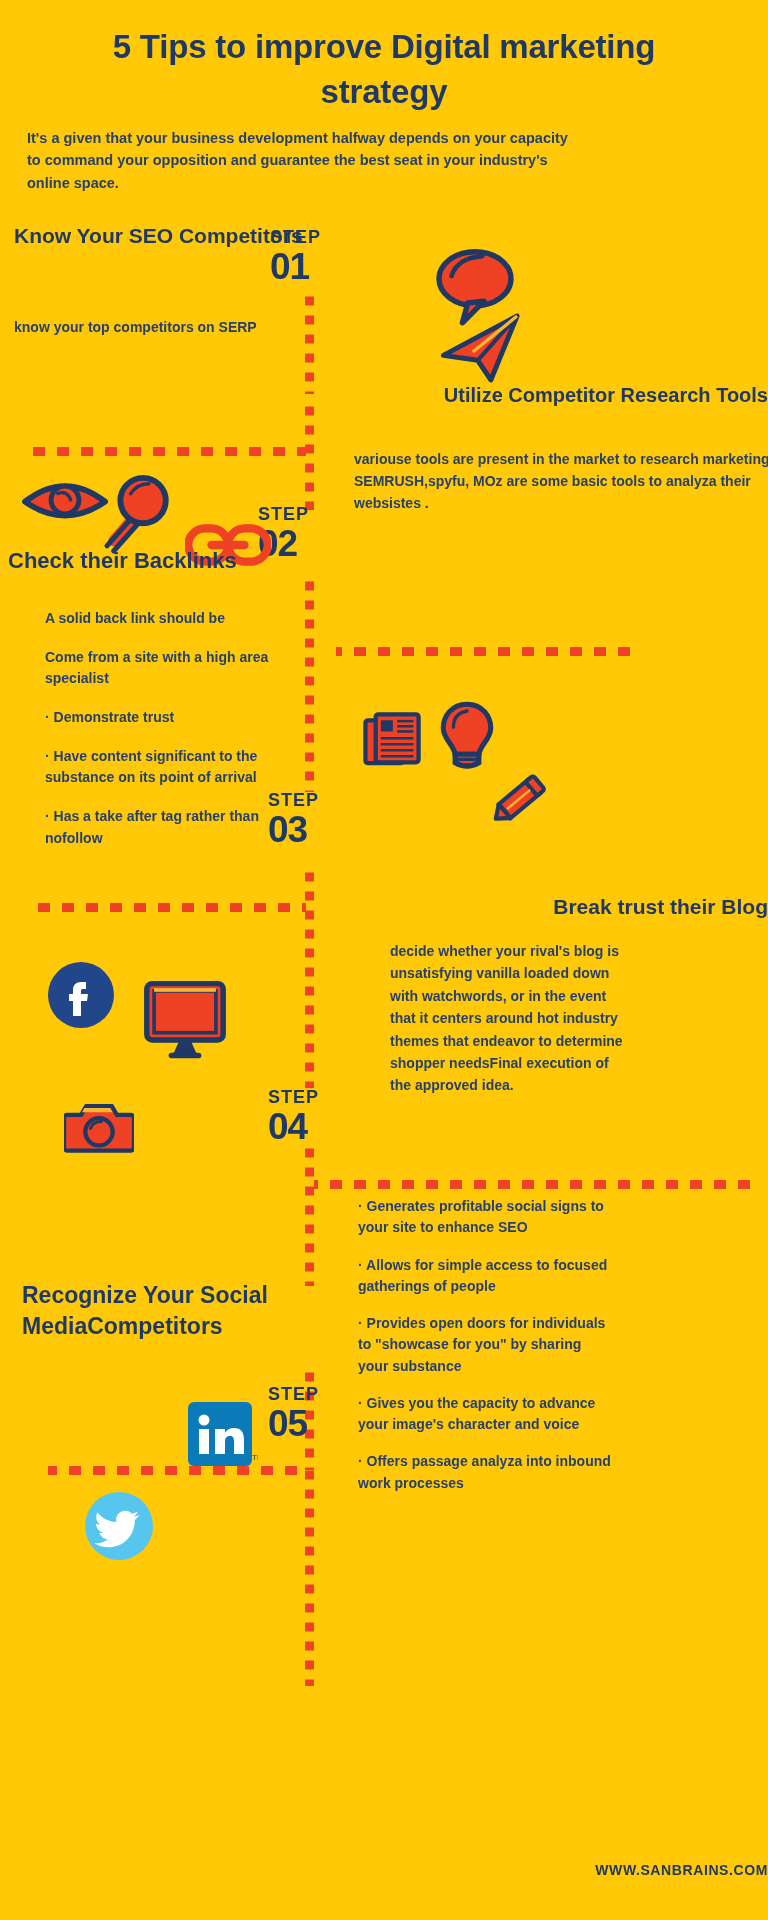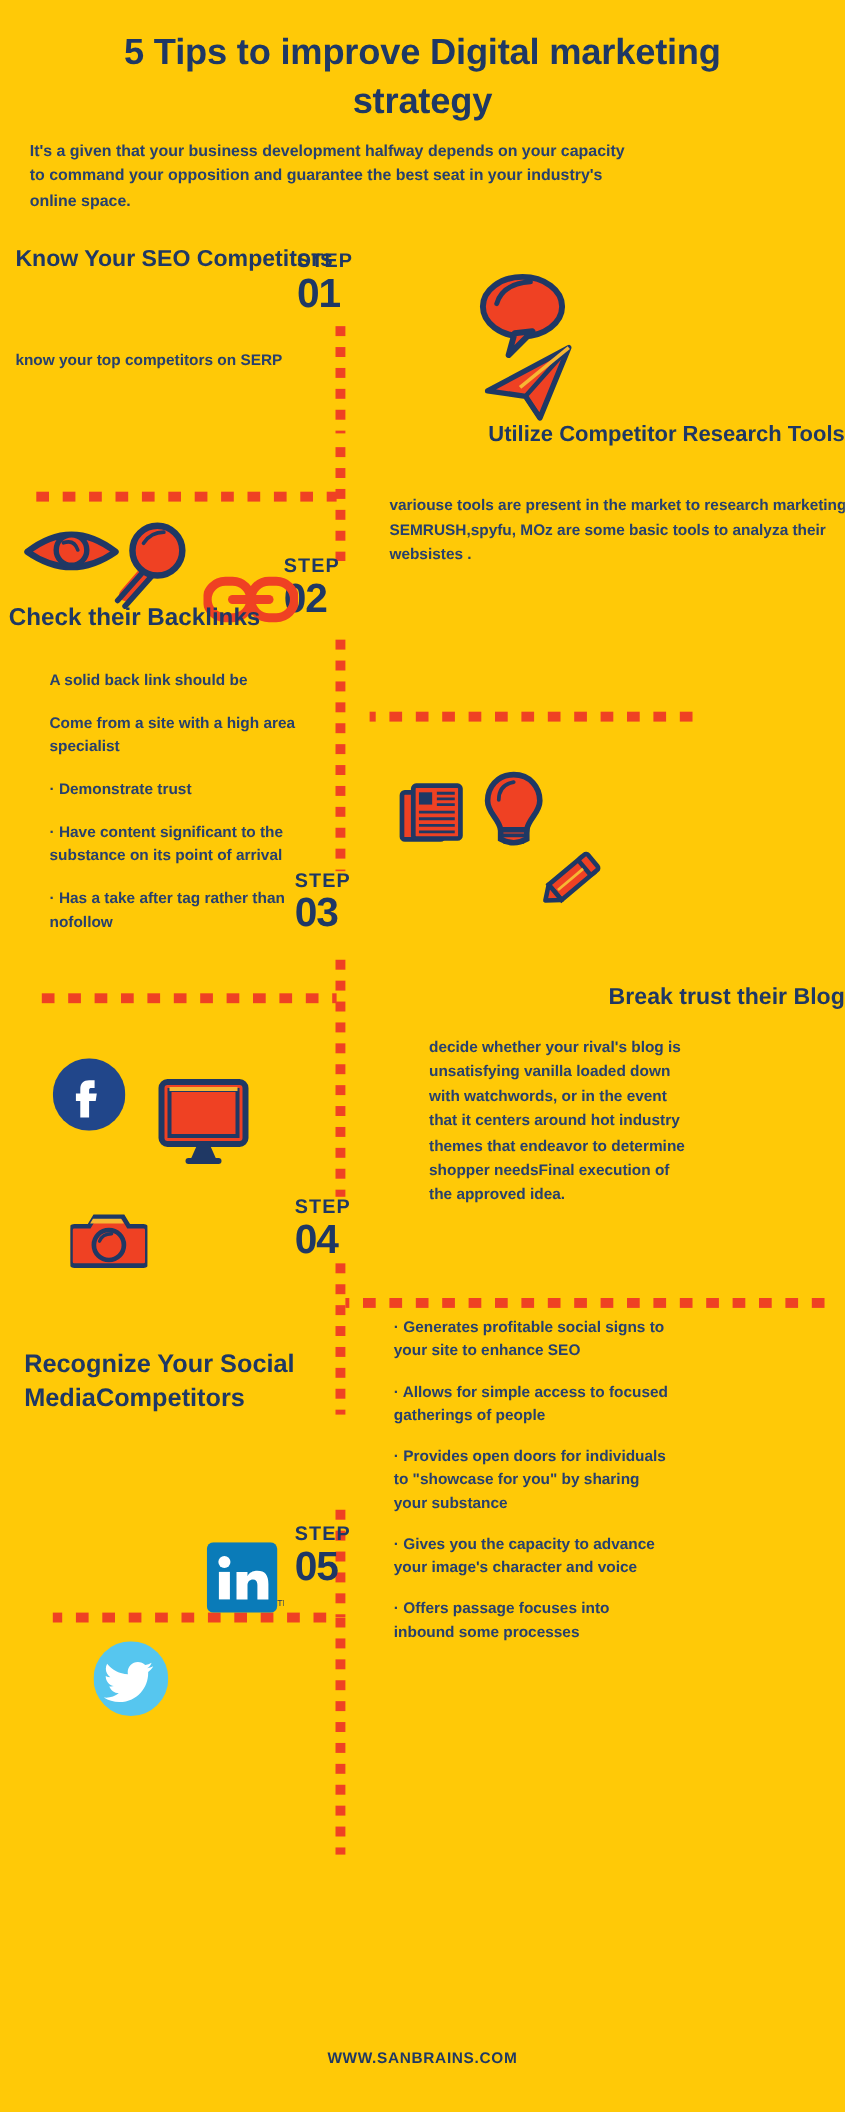--- a/index.html
+++ b/index.html
@@ -57,26 +57,26 @@
   .s2-head { left:330px; top:382px; width:438px; font-size:20px; line-height:1.38; }
   .s2-body { left:354px; top:448px; width:423px; font-size:14px; line-height:1.58; }
 
   .s3-head { left:8px; top:548px; width:296px; font-size:22px; line-height:1.2; font-weight:bold;}
   .s3-body { left:45px; top:608px; width:240px; font-size:14px; line-height:1.55; }
   .s3-body p { margin-bottom:17px; }
 
   .s4-head { left:330px; top:894px; width:438px; font-size:21px; text-align:right; line-height:1.2;}
   .s4-body { left:390px; top:940px; width:235px; font-size:14px; line-height:1.6; }
 
-  .s5-head { left:22px; top:1224px; width:300px; font-size:23px; line-height:1.35;}
+  .s5-head { left:22px; top:1280px; width:300px; font-size:23px; line-height:1.35;}
   .s5-body { left:358px; top:1196px; width:255px; font-size:14px; line-height:1.52; }
   .s5-body p { margin-bottom:16px; }
 
   .footer {
-    position:absolute; left:0; top:1862px; width:768px; text-align:center;
+    position:absolute; left:0; top:1862px; width:768px; text-align:right;
     font-size:14px; font-weight:bold; letter-spacing:0.6px; color:#1f3864;
   }
 
   .ico { position:absolute; }
 </style>
 </head>
 <body>
 
 <div class="poster">
 
@@ -265,18 +265,18 @@
                c1.8 -1.3 3.4 -2.9 4.6 -4.8 Z" fill="#ffffff"></path>
     </svg>
   </span>
 
   <div class="h-left s5-head">Recognize Your Social MediaCompetitors</div>
   <div class="body-txt s5-body">
     <p>· Generates profitable social signs to your site to enhance SEO</p>
     <p>· Allows for simple access to focused gatherings of people</p>
     <p>· Provides open doors for individuals to "showcase for you" by sharing your substance</p>
     <p>· Gives you the capacity to advance your image's character and voice</p>
-    <p>· Offers passage focuses into inbound some processes</p>
+    <p>· Offers passage analyza into inbound work processes</p>
   </div>
 
   <div class="footer">WWW.SANBRAINS.COM</div>
 
 </div>
 
 </body></html>

